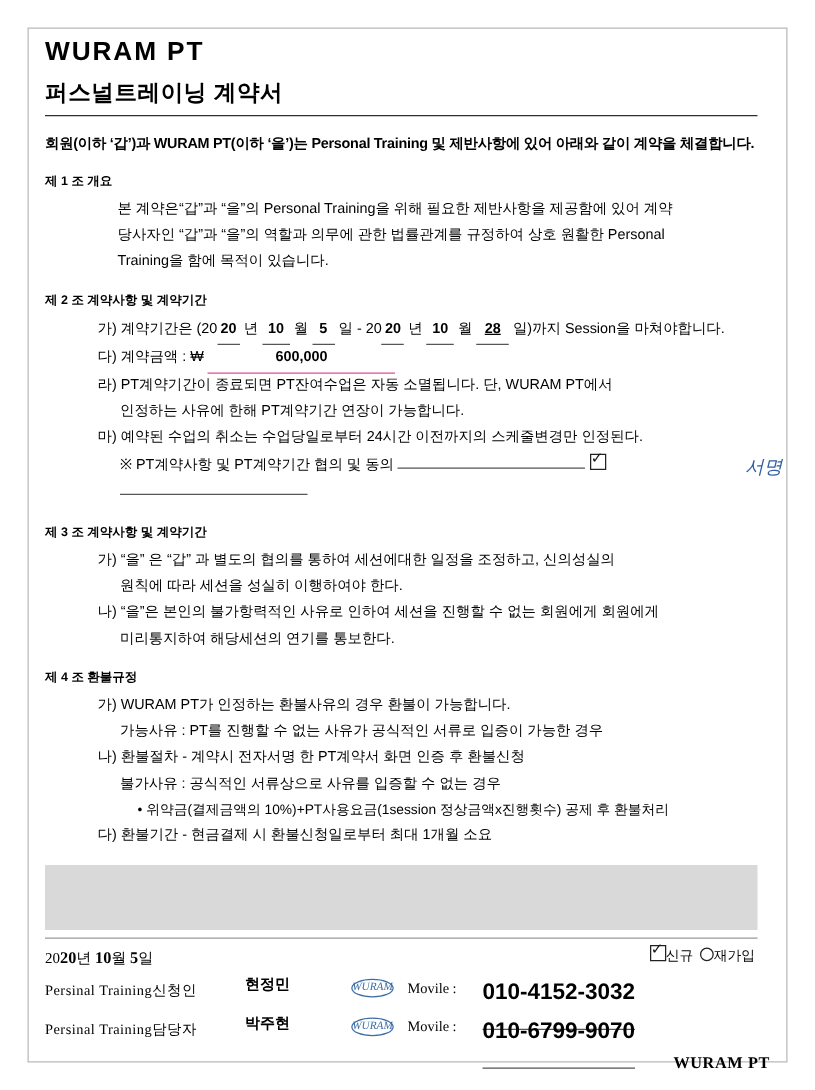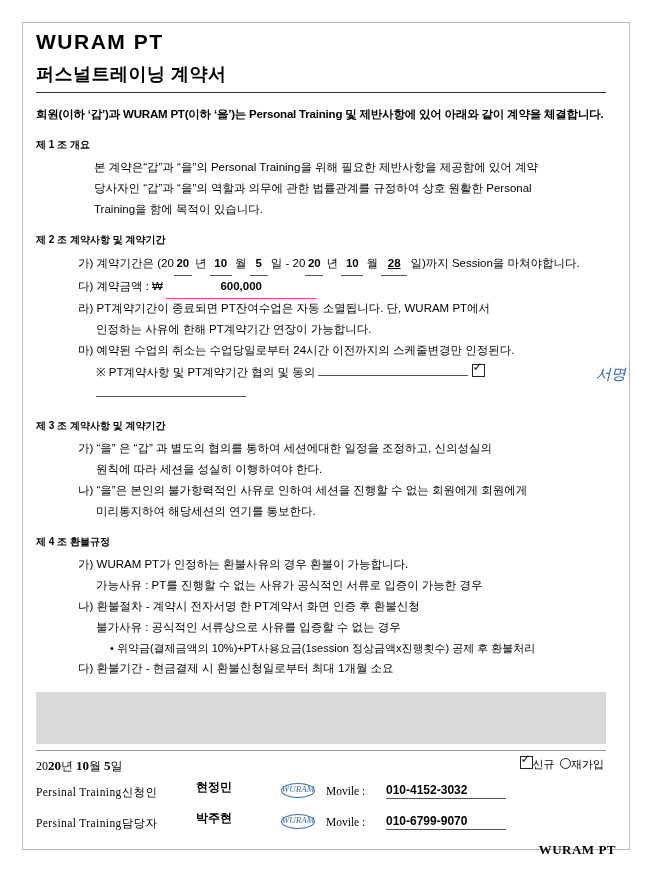--- a/index.html
+++ b/index.html
@@ -295,25 +295,25 @@
     position: absolute;
     left: 290px;
     top: 6px;
     font-family: "Liberation Serif", serif;
     font-size: 11.5px;
   }
   .sig-phone {
     position: absolute;
     left: 350px;
     top: 4px;
-    font-size: 12px;
+    font-size: 18px;
     font-weight: bold;
     border-bottom: 1px solid #555;
     min-width: 120px;
-    padding-bottom: 1px;
+    padding-bottom: 19px;
   }
 
   .brand-foot {
     position: absolute;
     right: 36px;
     bottom: 14px;
     font-family: "Liberation Serif", serif;
     font-weight: bold;
     font-size: 13px;
     letter-spacing: 0.5px;

